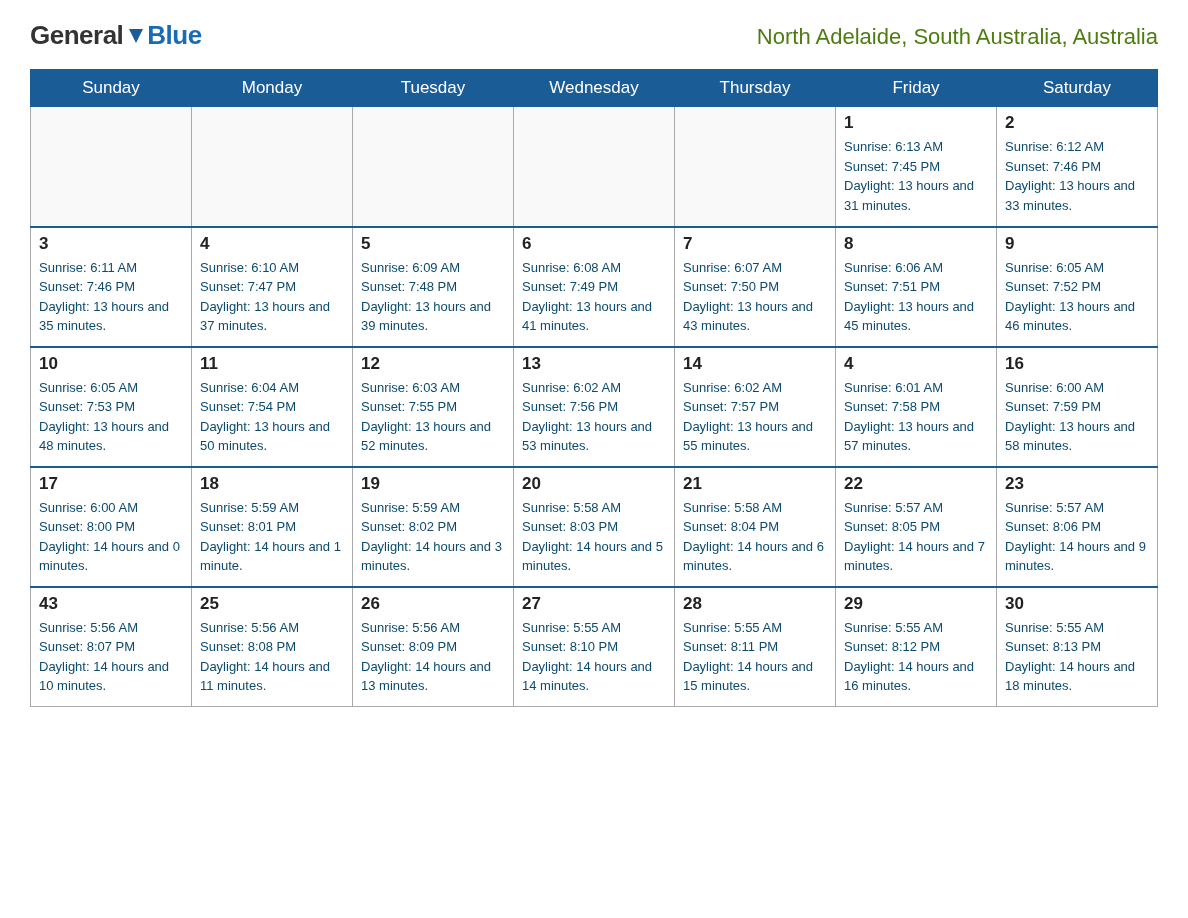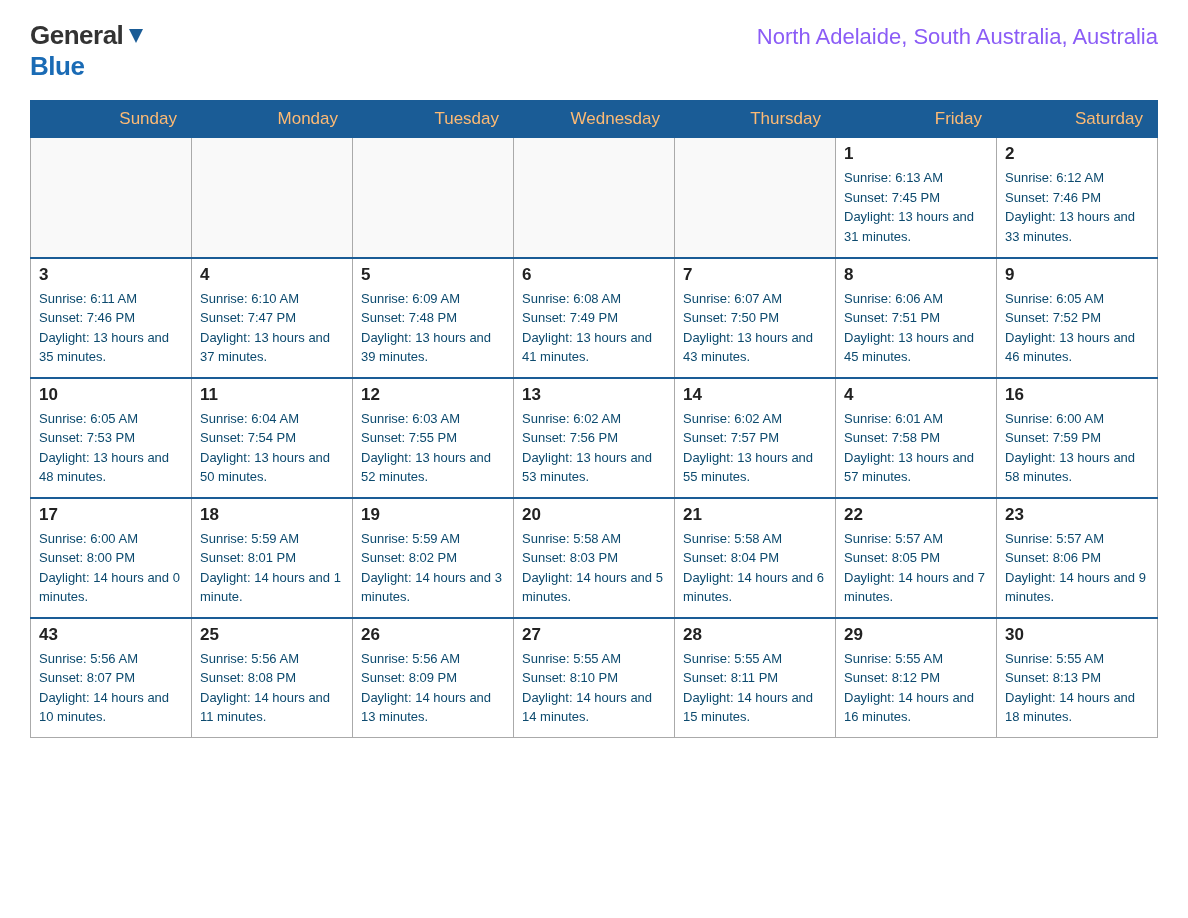--- a/index.html
+++ b/index.html
@@ -12,21 +12,21 @@
       padding: 20px 30px;
     }
     .header {
       display: flex;
       justify-content: space-between;
       align-items: flex-start;
       margin-bottom: 18px;
     }
     .logo {
       display: flex;
-      flex-direction: column;
+      flex-direction: row;
       align-items: flex-start;
     }
     .logo-general {
       font-size: 26px;
       font-weight: bold;
       color: #333;
       letter-spacing: -0.5px;
     }
     .logo-blue {
       font-size: 26px;
@@ -40,34 +40,34 @@
       text-align: right;
     }
     .month-title {
       font-size: 48px;
       font-weight: normal;
       color: #222;
       line-height: 1.1;
     }
     .location-title {
       font-size: 22px;
-      color: #8b5cf6;
+      color: #4d7c0f;
       margin-top: 4px;
     }
     .calendar {
       width: 100%;
       border-collapse: collapse;
     }
     .calendar th {
       background-color: #1a5c96;
-      color: #fdba74;
-      padding: 8px 14px;
+      color: #ffffff;
+      padding: 8px 2px;
       font-size: 17px;
       font-weight: normal;
-      text-align: right;
+      text-align: center;
       border: 1px solid #1a5c96;
     }
     .calendar td {
       border: 1px solid #aaa;
       vertical-align: top;
       padding: 6px 8px;
       width: calc(100% / 7);
       height: 120px;
     }
     .day-number {

